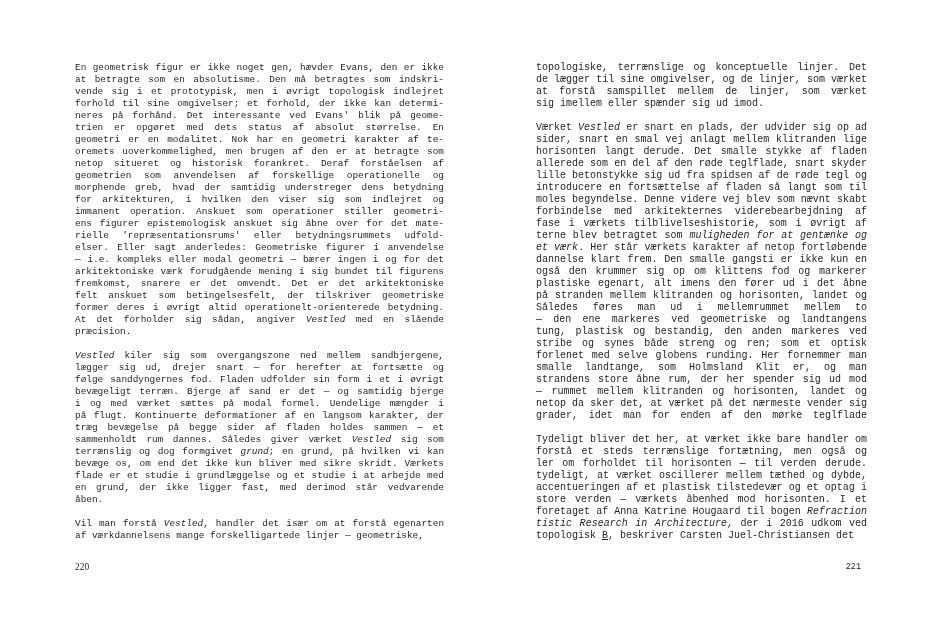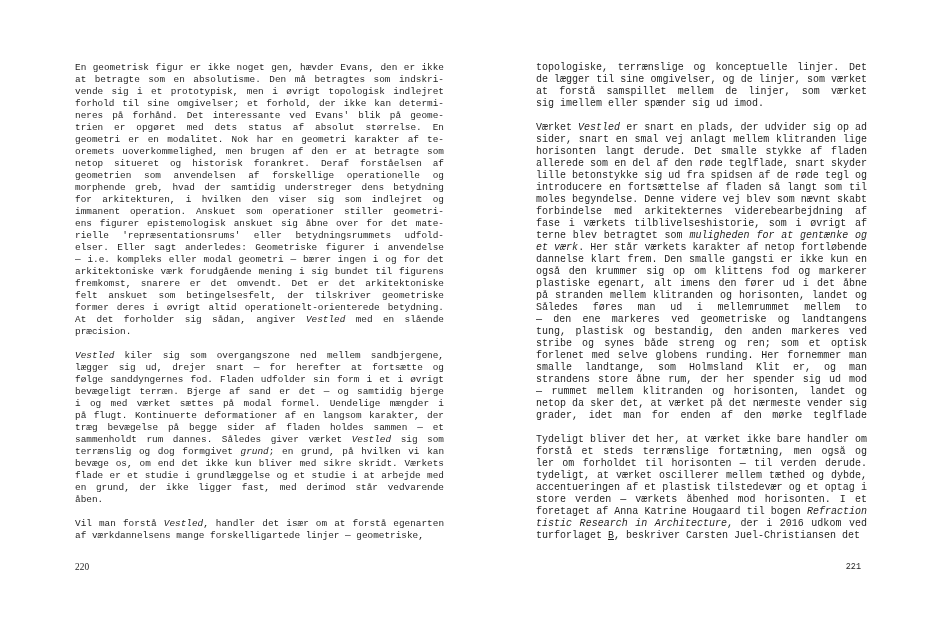--- a/index.html
+++ b/index.html
@@ -120,19 +120,19 @@
       </div>
       <div class="block">
         <div class="line"><span>Tydeligt bliver det her, at værket ikke bare handler om at</span></div>
         <div class="line"><span>forstå et steds terrænslige fortætning, men også og især hand-</span></div>
         <div class="line"><span>ler om forholdet til horisonten — til verden derude. Det bliver</span></div>
         <div class="line"><span>tydeligt, at værket oscillerer mellem tæthed og dybde, mellem</span></div>
         <div class="line"><span>accentueringen af et plastisk tilstedevær og et optag i den</span></div>
         <div class="line"><span>store verden — værkets åbenhed mod horisonten. I et interview</span></div>
         <div class="line"><span>foretaget af Anna Katrine Hougaard til bogen </span><span class="it">Refraction — Ar-</span></div>
         <div class="line"><span class="it">tistic Research in Architecture</span><span>, der i 2016 udkom ved Arkitek-</span></div>
-        <div class="line left"><span>turforlaget </span><span class="un">B</span><span>, beskriver Carsten Juel-Christiansen det særlige</span></div>
+        <div class="line left"><span>topologisk </span><span class="un">B</span><span>, beskriver Carsten Juel-Christiansen det særlige</span></div>
       </div>
     </div>
 
   <div class="pagenum pagenum-right">221</div>
 
 </div>
 
 </body></html>

